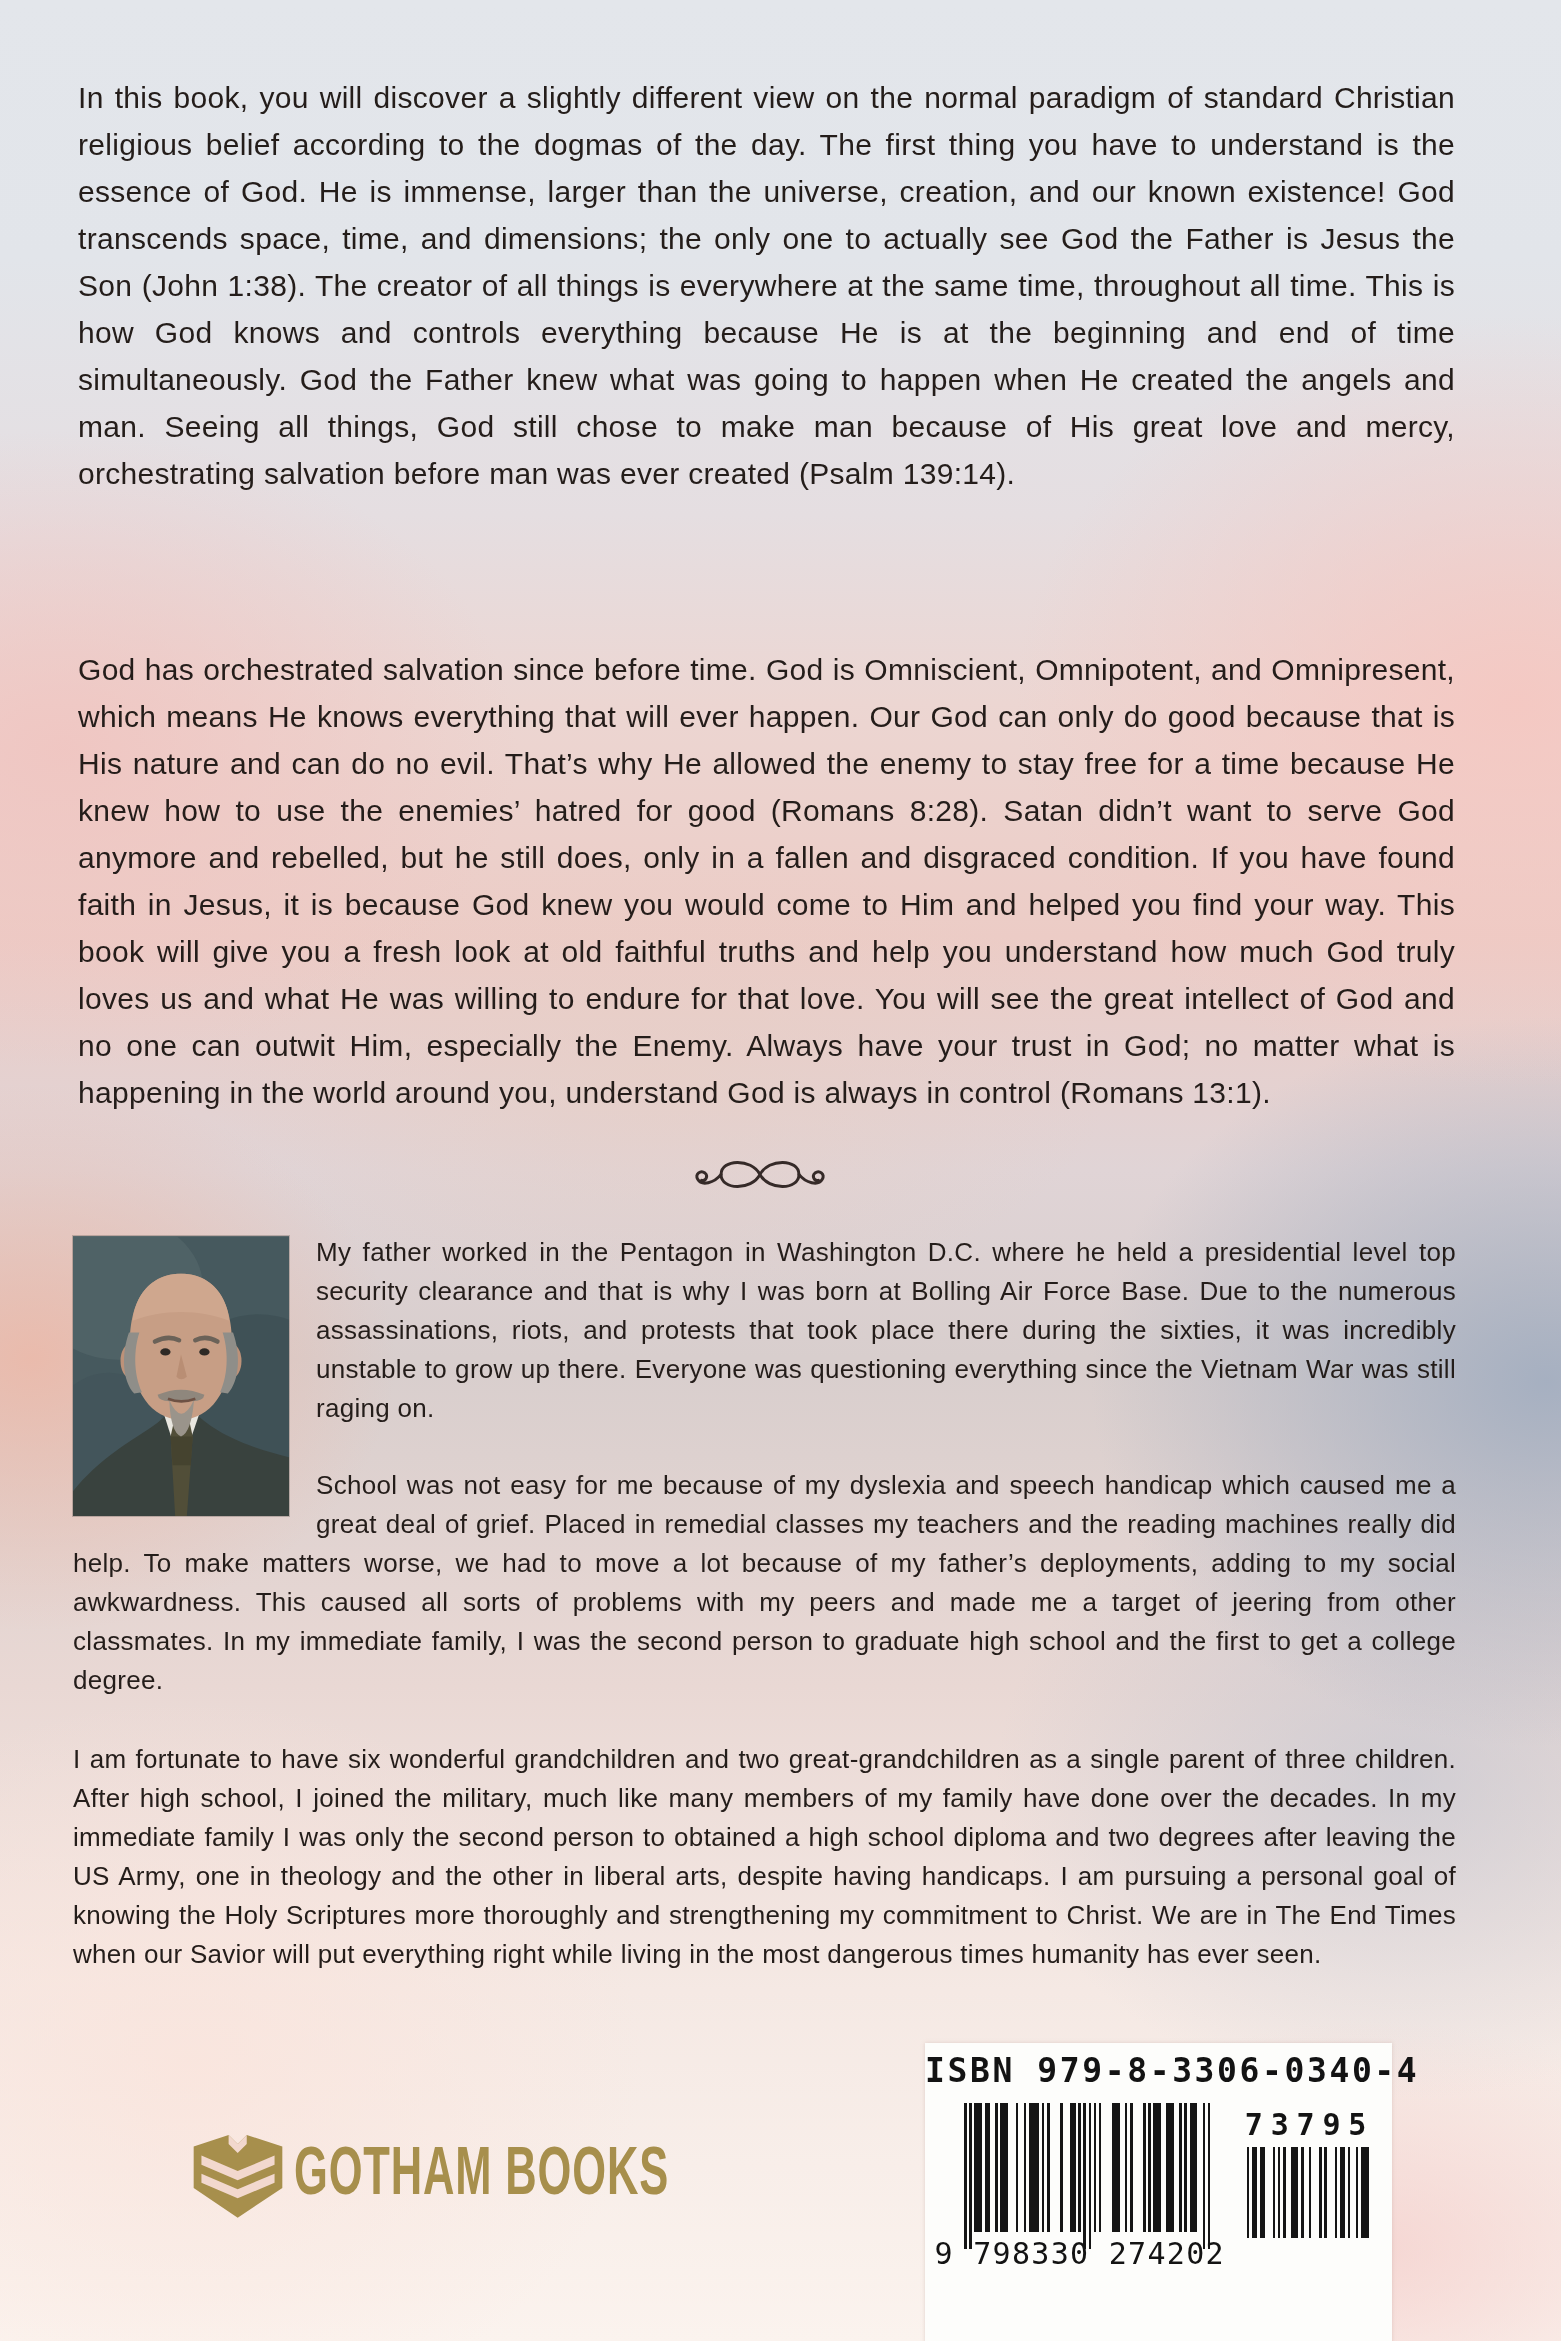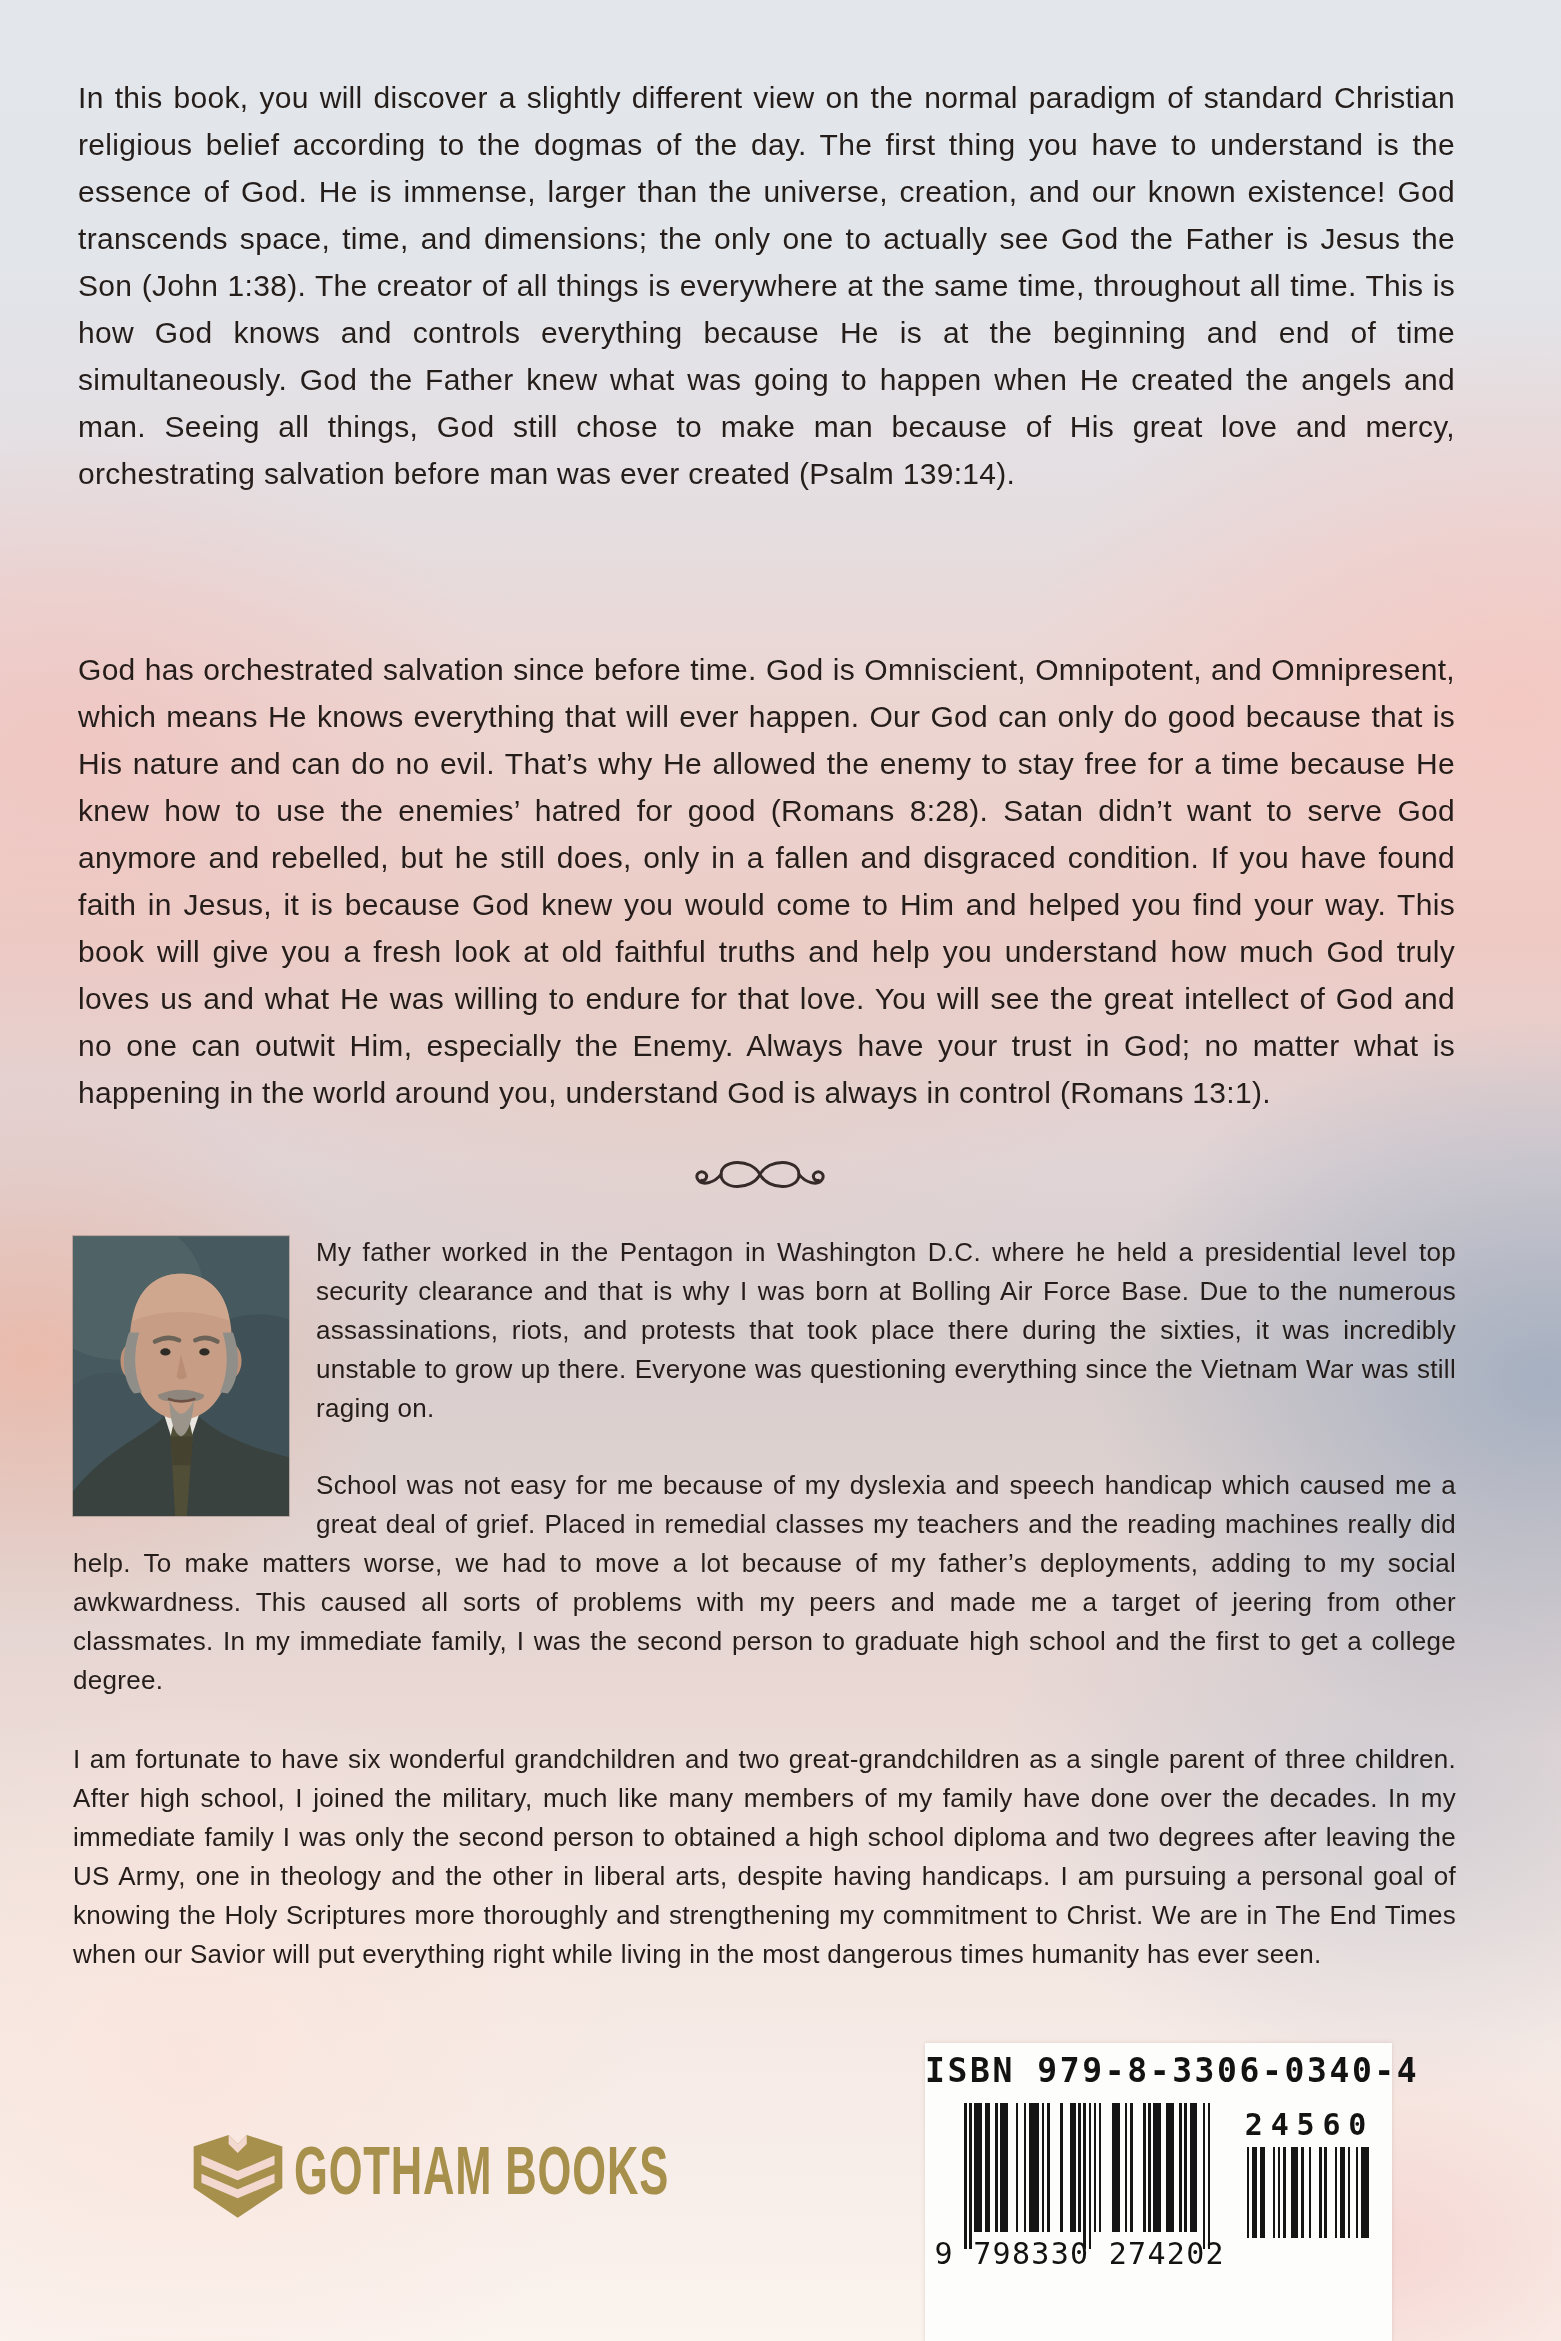--- a/index.html
+++ b/index.html
@@ -199,21 +199,21 @@
         <span style="width: 2.6px; height: 129px; background: rgb(21, 21, 21);"></span>
         <span style="width: 2.6px; height: 129px; background: rgb(21, 21, 21);"></span>
         <span style="width: 2.6px; height: 129px; background: rgb(21, 21, 21);"></span>
         <span style="width: 2.6px; height: 129px; background: transparent;"></span>
         <span style="width: 2.6px; height: 129px; background: transparent;"></span>
         <span style="width: 2.6px; height: 146px; background: rgb(21, 21, 21);"></span>
         <span style="width: 2.6px; height: 129px; background: transparent;"></span>
         <span style="width: 2.6px; height: 146px; background: rgb(21, 21, 21);"></span>
       </div>
     <div class="main-digits">9 798330 274202</div>
-    <div class="addon-num">24560</div>
+    <div class="addon-num">73795</div>
     <div class="bars addon-bars">
         <span style="width: 2.6px; height: 91px; background: transparent;"></span>
         <span style="width: 2.6px; height: 91px; background: rgb(21, 21, 21);"></span>
         <span style="width: 2.6px; height: 91px; background: transparent;"></span>
         <span style="width: 2.6px; height: 91px; background: rgb(21, 21, 21);"></span>
         <span style="width: 2.6px; height: 91px; background: rgb(21, 21, 21);"></span>
         <span style="width: 2.6px; height: 91px; background: transparent;"></span>
         <span style="width: 2.6px; height: 91px; background: rgb(21, 21, 21);"></span>
         <span style="width: 2.6px; height: 91px; background: rgb(21, 21, 21);"></span>
         <span style="width: 2.6px; height: 91px; background: transparent;"></span>

